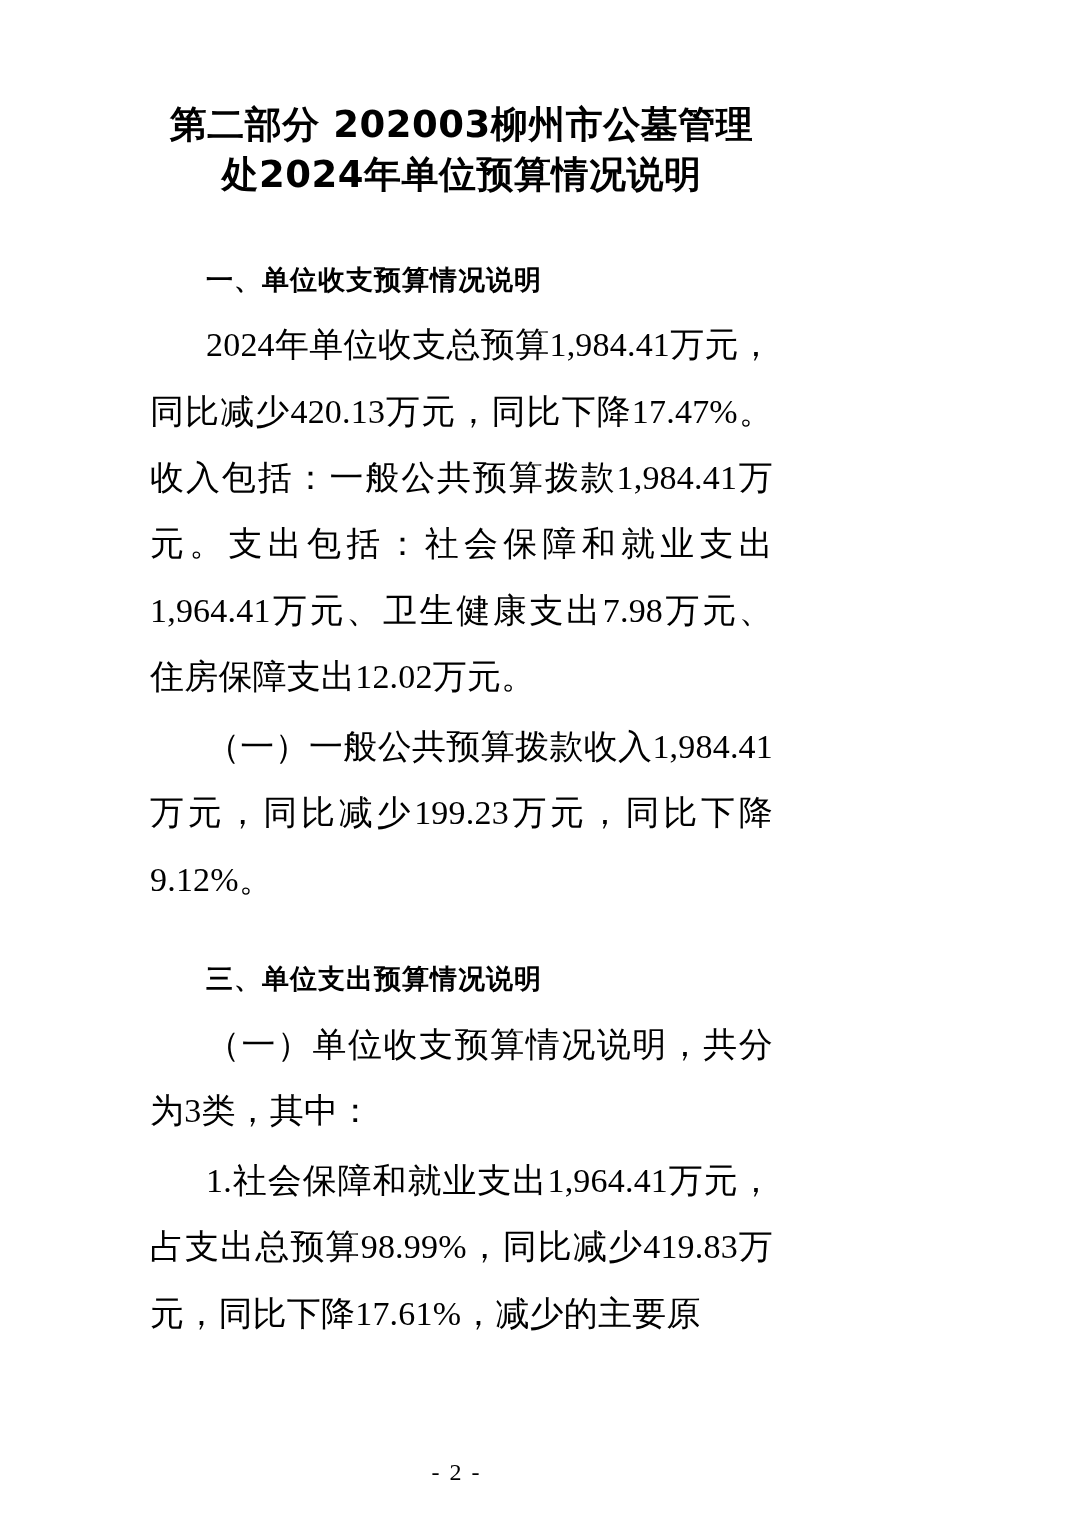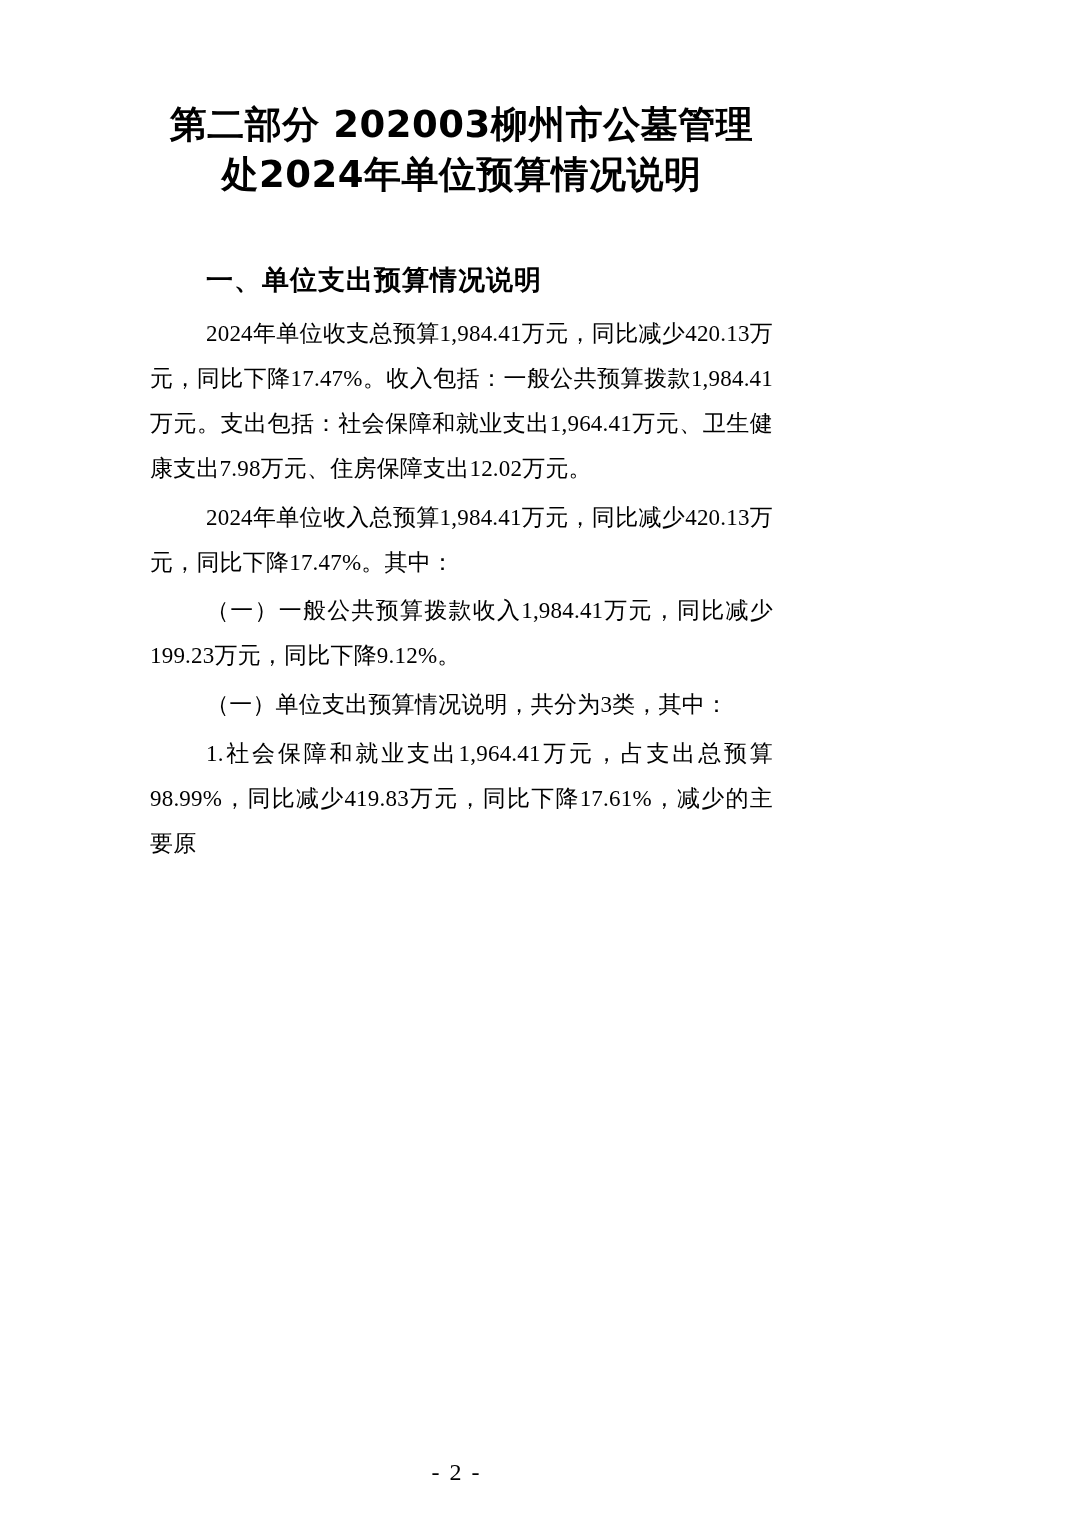--- a/index.html
+++ b/index.html
@@ -35,21 +35,21 @@
   .section-heading {
     font-family: "DejaVu Sans", "Liberation Sans", sans-serif;
     font-weight: bold;
     font-size: 27px;
     line-height: 1.5;
     margin: 46px 0 12px 0;
     text-indent: 56px;
     letter-spacing: 1px;
   }
   .para {
-    font-size: 23px;
+    font-size: 34px;
     line-height: 1.95;
     text-align: justify;
     text-justify: inter-ideograph;
     text-indent: 56px;
     margin: 0 0 4px 0;
     letter-spacing: 0.2px;
   }
   .spacer-sm { height: 14px; }
   .page-number {
     position: absolute;
@@ -64,23 +64,23 @@
 </style>
 </head>
 <body>
 
 <div class="page">
 
   <h1 class="doc-title">第二部分 202003柳州市公墓管理处2024年单位预算情况说明</h1>
 
   <div class="spacer-sm"></div>
 
-  <h2 class="section-heading">一、单位支出预算情况说明</h2>
+  <h2 class="section-heading">一、单位收支预算情况说明</h2>
   <p class="para">2024年单位收支总预算1,984.41万元，同比减少420.13万元，同比下降17.47%。收入包括：一般公共预算拨款1,984.41万元。支出包括：社会保障和就业支出1,964.41万元、卫生健康支出7.98万元、住房保障支出12.02万元。</p>
 
-  <p class="para">2024年单位收入总预算1,984.41万元，同比减少420.13万元，同比下降17.47%。其中：</p>
   <p class="para">（一）一般公共预算拨款收入1,984.41万元，同比减少199.23万元，同比下降9.12%。</p>
 
-  <p class="para">（一）单位支出预算情况说明，共分为3类，其中：</p>
+  <h2 class="section-heading">三、单位支出预算情况说明</h2>
+  <p class="para">（一）单位收支预算情况说明，共分为3类，其中：</p>
   <p class="para">1.社会保障和就业支出1,964.41万元，占支出总预算98.99%，同比减少419.83万元，同比下降17.61%，减少的主要原</p>
 
   <div class="page-number">- 2 -</div>
 </div>
 
 </body></html>

